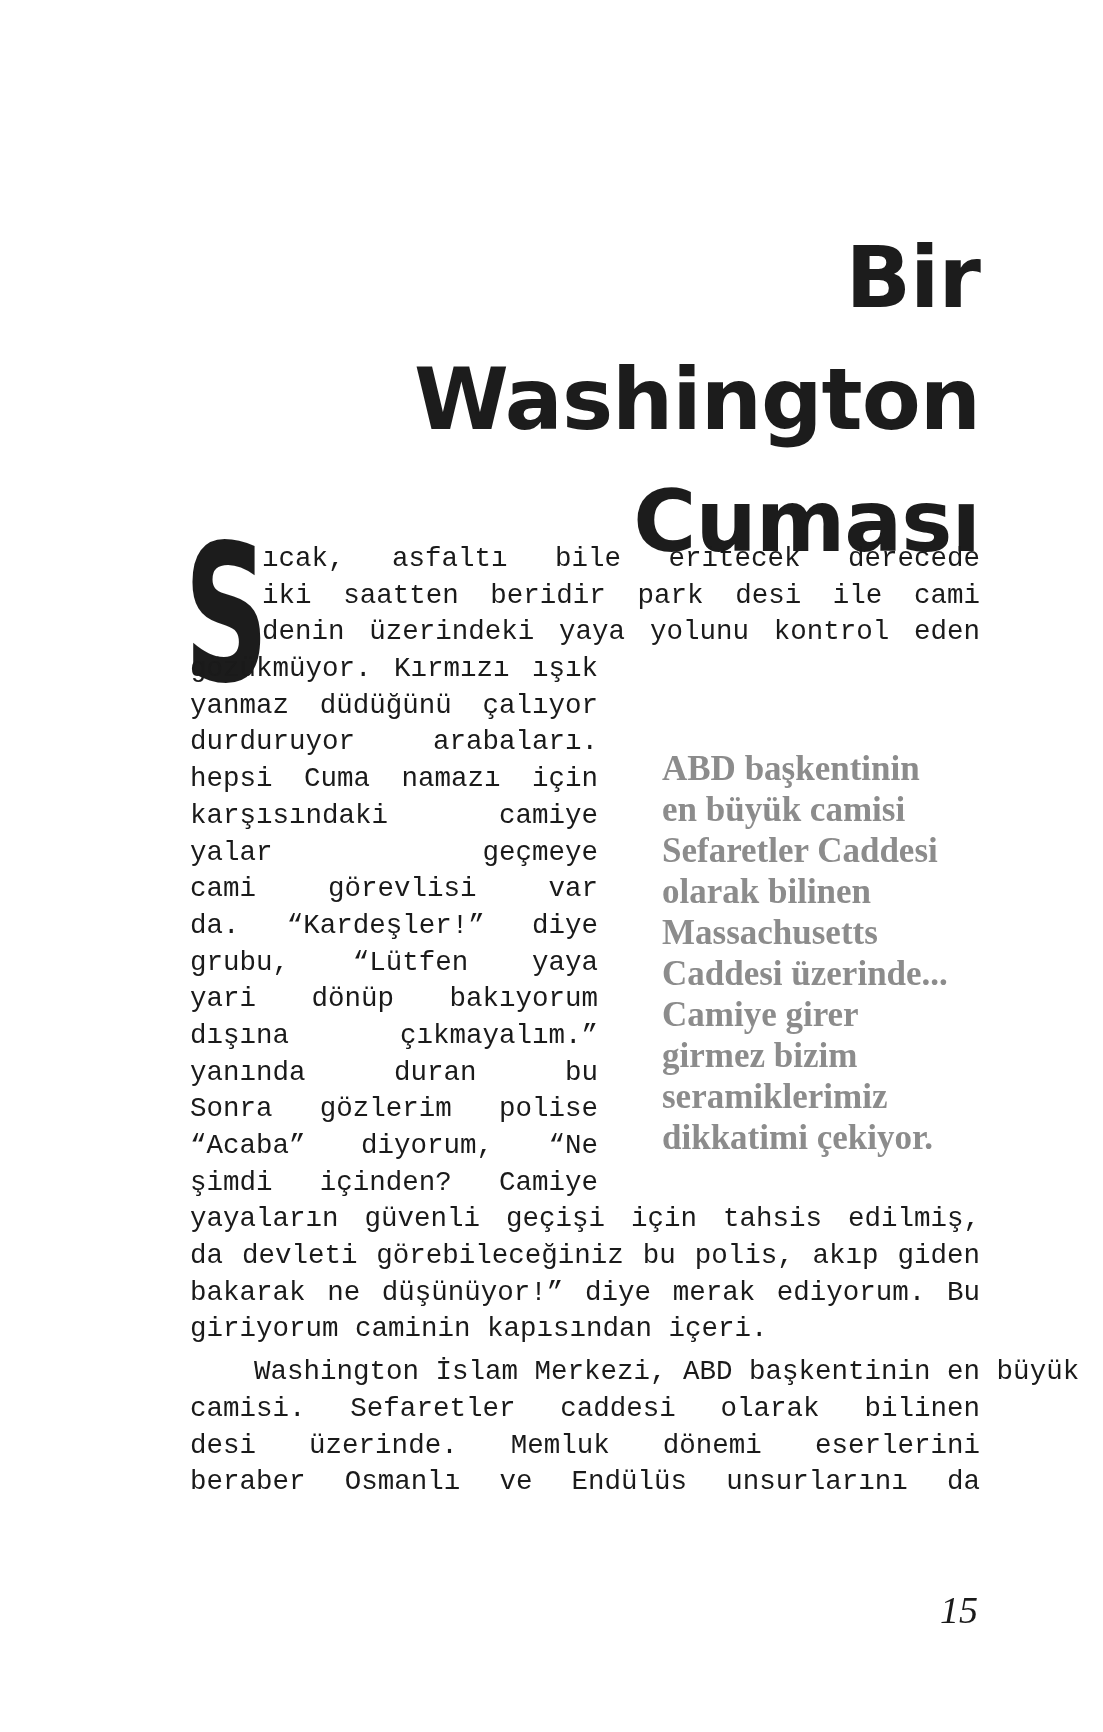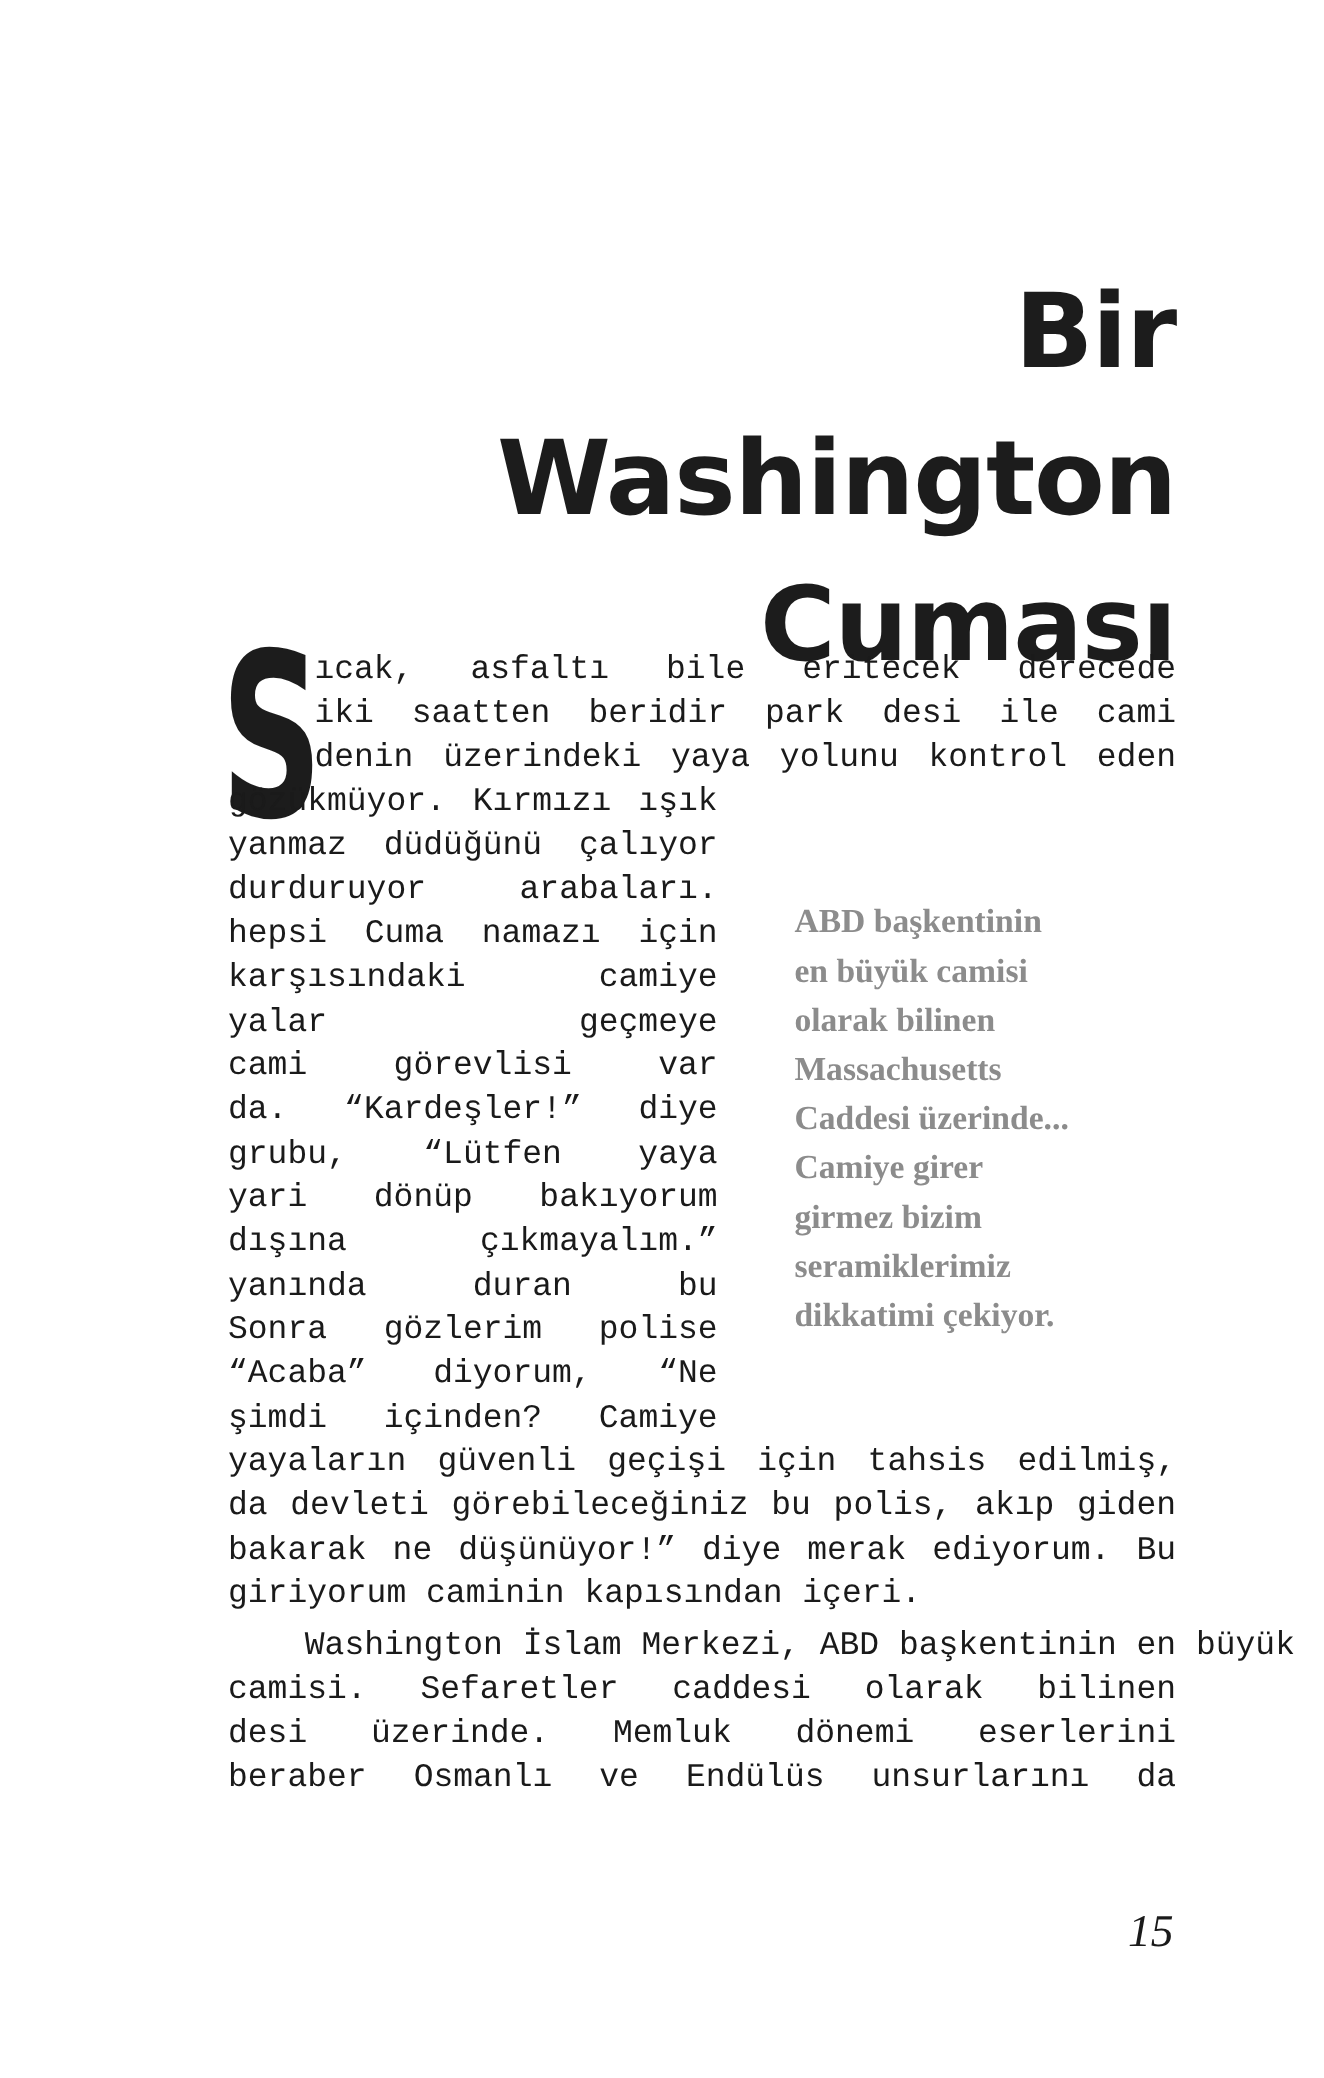--- a/index.html
+++ b/index.html
@@ -39,21 +39,21 @@
     line-height: 190px;
     color: #1c1c1c;
     transform: scaleX(0.62);
     transform-origin: left top;
   }
 
   .pullquote {
     position: absolute; left: 630px; top: 748px; width: 330px;
     font-family: "Liberation Serif", serif;
     font-weight: bold;
-    font-size: 28px;
+    font-size: 35px;
     line-height: 41px;
     color: #8c8c8c;
   }
   .pullquote span { display: block; white-space: nowrap; }
 
   .page-number {
     position: absolute; left: 908px; top: 1588px;
     font-family: "Liberation Serif", serif;
     font-style: italic;
     font-size: 38px;
@@ -99,20 +99,21 @@
 
     <span class="line para-start" style="white-space:nowrap">Washington İslam Merkezi, ABD başkentinin en büyük</span>
     <span class="line justify">camisi. Sefaretler caddesi olarak bilinen Massachusetts Cad-</span>
     <span class="line justify">desi üzerinde. Memluk dönemi eserlerini andıran, bununla</span>
     <span class="line justify">beraber Osmanlı ve Endülüs unsurlarını da yansıtan hoş bir</span>
   </div>
 
   <div class="pullquote">
     <span>ABD başkentinin</span>
     <span>en büyük camisi</span>
+    <span>Sefaretler Caddesi</span>
     <span>olarak bilinen</span>
     <span>Massachusetts</span>
     <span>Caddesi üzerinde...</span>
     <span>Camiye girer</span>
     <span>girmez bizim</span>
     <span>seramiklerimiz</span>
     <span>dikkatimi çekiyor.</span>
   </div>
 
   <div class="page-number">15</div>

